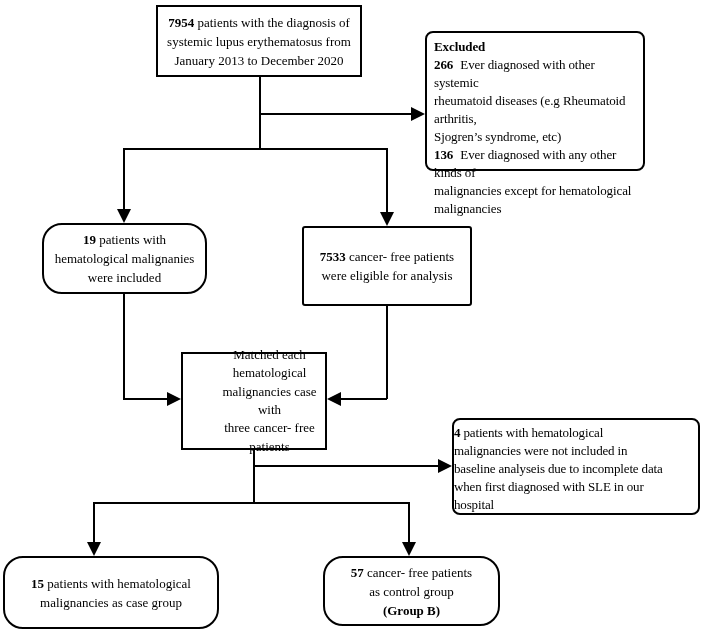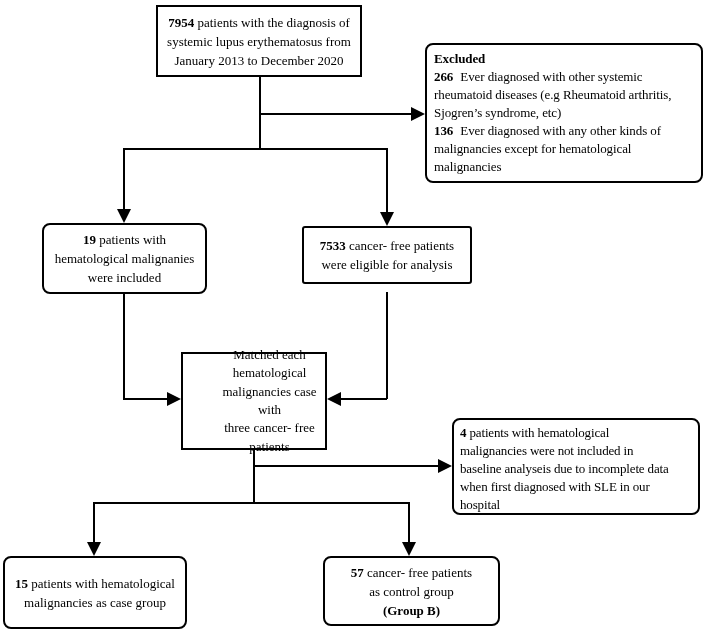--- a/index.html
+++ b/index.html
@@ -16,22 +16,22 @@
   .t{white-space:pre-line;}
   .b{font-weight:bold;}
   .sp{margin-right:4px;}
   .blk{display:block;font-weight:bold;}
   .ln{position:absolute;background:#000;}
   .tri{position:absolute;width:0;height:0;}
   .tri-down{border-left:7px solid transparent;border-right:7px solid transparent;border-top:14px solid #000;}
   .tri-right{border-top:7px solid transparent;border-bottom:7px solid transparent;border-left:14px solid #000;}
   .tri-left{border-top:7px solid transparent;border-bottom:7px solid transparent;border-right:14px solid #000;}
   #box-excluded{border-radius:8px;padding:5px 7px;letter-spacing:-0.1px;}
-  #box-4pats{border-radius:8px;padding:4px 6px;letter-spacing:-0.15px;line-height:18px;}
-  #box-19,#box-groupA,#box-groupB{border-radius:8px;}
+  #box-4pats{border-radius:8px;padding:4px 0;letter-spacing:-0.15px;line-height:18px;}
+  #box-19,#box-groupA,#box-groupB{border-radius:20px;}
   #box-7533{border-radius:3px;}
   #box-matched{line-height:18.4px;}
 </style>
 </head>
 <body>
 
 <div class="canvas">
 
   <div class="ln" style="left:259px;top:77px;width:2px;height:72px;"></div>
   <div class="ln" style="left:259px;top:113px;width:152px;height:2px;"></div>
@@ -60,58 +60,58 @@
   <div class="tri tri-down" style="left:87px;top:542px;"></div>
   <div class="ln" style="left:408px;top:502px;width:2px;height:40px;"></div>
   <div class="tri tri-down" style="left:402px;top:542px;"></div>
 
   <div class="box center" id="box-top" style="left:156px;top:5px;width:206px;height:72px;">
     <div class="t"><span class="b">7954</span><span> patients with the diagnosis of
 systemic lupus erythematosus from
 January 2013 to December 2020</span></div>
   </div>
 
-  <div class="box" id="box-excluded" style="left:425px;top:43px;width:278px;height:140px;">
+  <div class="box" id="box-excluded" style="left:425px;top:31px;width:220px;height:140px;">
     <div class="b">Excluded</div>
     <div class="t"><span class="b sp">266</span><span> Ever diagnosed with other systemic
 rheumatoid diseases (e.g Rheumatoid arthritis,
 Sjogren’s syndrome, etc)</span></div>
     <div class="t"><span class="b sp">136</span><span> Ever diagnosed with any other kinds of
 malignancies except for hematological
 malignancies</span></div>
   </div>
 
   <div class="box center" id="box-19" style="left:42px;top:223px;width:165px;height:71px;">
     <div class="t"><span class="b">19</span><span> patients with
 hematological malignanies
 were included</span></div>
   </div>
 
-  <div class="box center" id="box-7533" style="left:302px;top:226px;width:170px;height:58px;">
+  <div class="box center" id="box-7533" style="left:302px;top:226px;width:170px;height:80px;">
     <div class="t"><span class="b">7533</span><span> cancer- free patients
 were eligible for analysis</span></div>
   </div>
 
   <div class="box center" id="box-matched" style="left:181px;top:352px;width:146px;height:98px;padding-left:31px;">
     <div class="t">Matched each
 hematological
 malignancies case with
 three cancer- free
 patients</div>
   </div>
 
   <div class="box" id="box-4pats" style="left:452px;top:418px;width:248px;height:97px;">
     <div class="t"><span class="b">4</span><span> patients with hematological
 malignancies were not included in
 baseline  analyseis due to incomplete data
 when first diagnosed with SLE in our
 hospital</span></div>
   </div>
 
-  <div class="box center" id="box-groupA" style="left:3px;top:556px;width:184px;height:73px;">
+  <div class="box center" id="box-groupA" style="left:3px;top:556px;width:216px;height:73px;">
     <div class="t"><span class="b">15</span><span> patients with hematological
 malignancies as case group</span></div>
   </div>
 
   <div class="box center" id="box-groupB" style="left:323px;top:556px;width:177px;height:70px;">
     <div class="t"><span class="b">57</span><span> cancer- free patients
 as control group</span><span class="blk">(Group B)</span></div>
   </div>
 
 </div>

